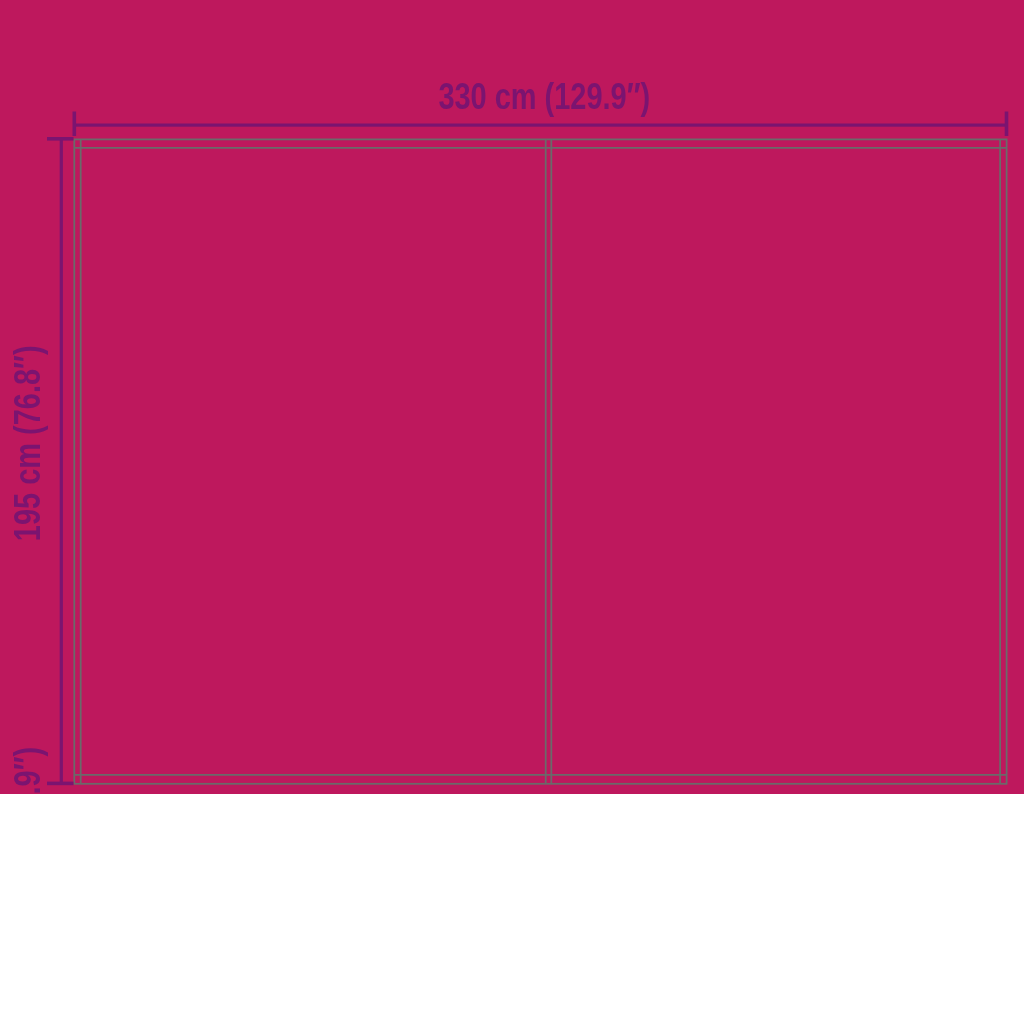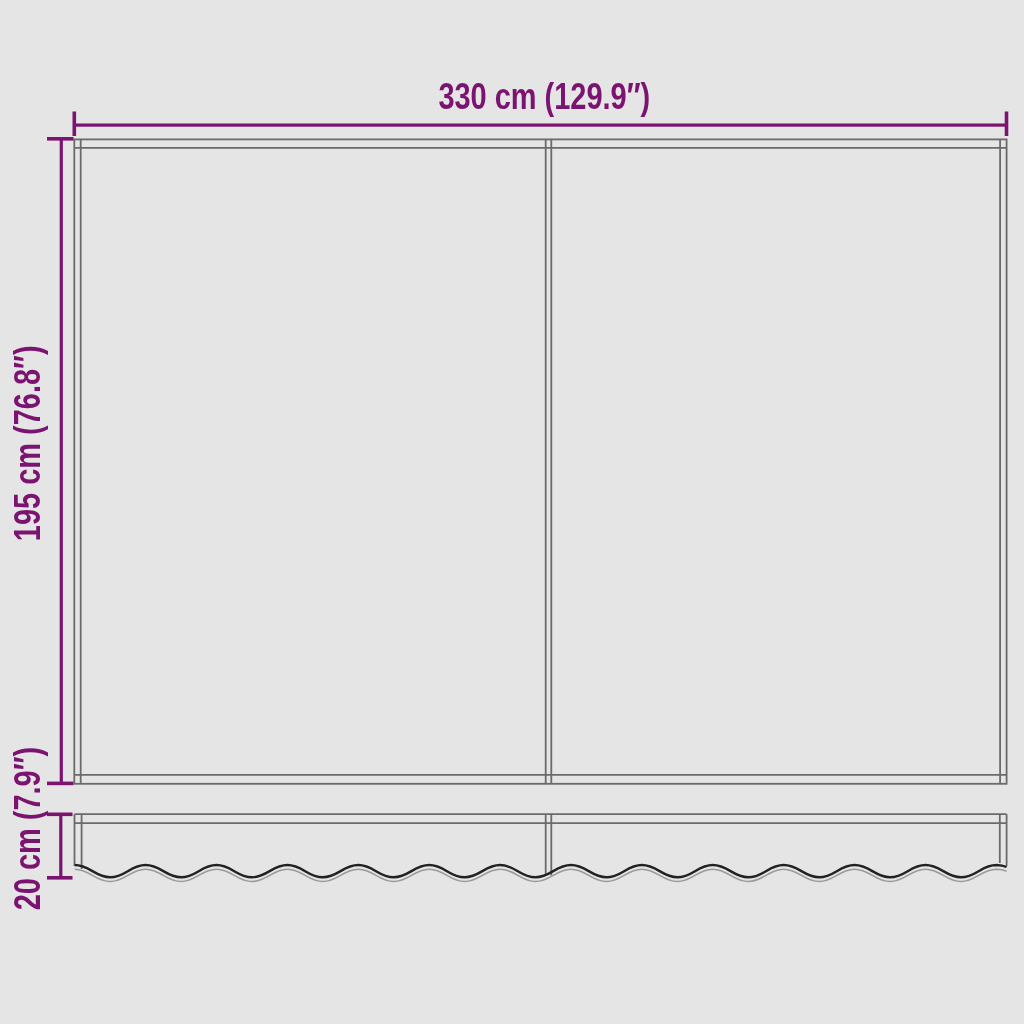--- a/index.html
+++ b/index.html
@@ -1,16 +1,16 @@
 <!DOCTYPE html>
 <html><head>
 <meta charset="utf-8">
 <style>
   html,body{margin:0;padding:0;background:#ffffff;}
-  .page{position:relative;width:1024px;height:1024px;background:#e5e5e5;overflow:hidden;}
+  .page{position:relative;width:1024px;height:794px;background:#be185d;overflow:hidden;}
   svg{position:absolute;left:0;top:0;}
   text{font-family:"Liberation Sans",sans-serif;font-weight:bold;fill:#7b1470;}
 </style>
 </head>
 <body>
 <div class="page">
 <svg width="1024" height="1024" viewBox="0 0 1024 1024">
 
   <rect x="74.3" y="139.4" width="932.3" height="644.4" fill="none" stroke="#6a6a6a" stroke-width="1.8"></rect>
 

